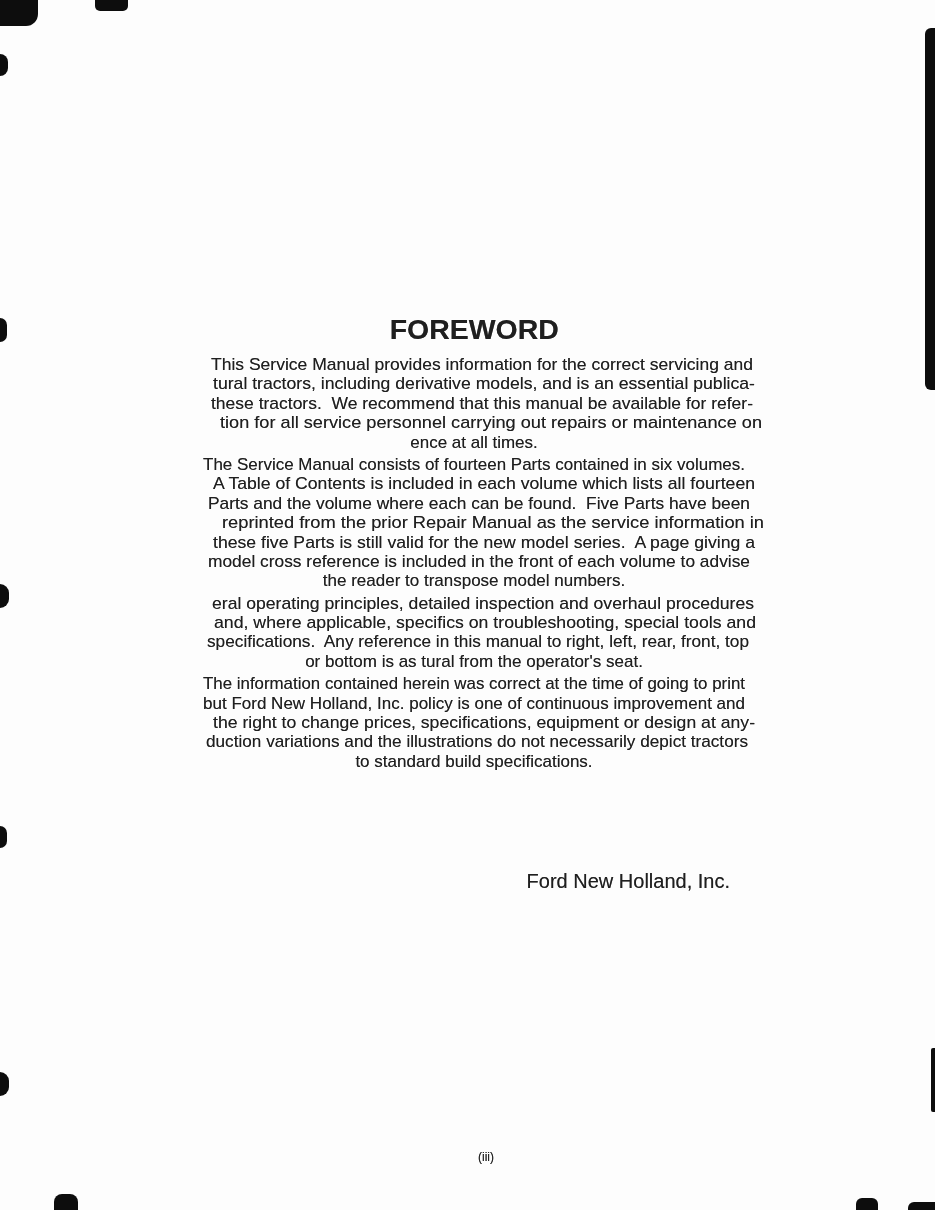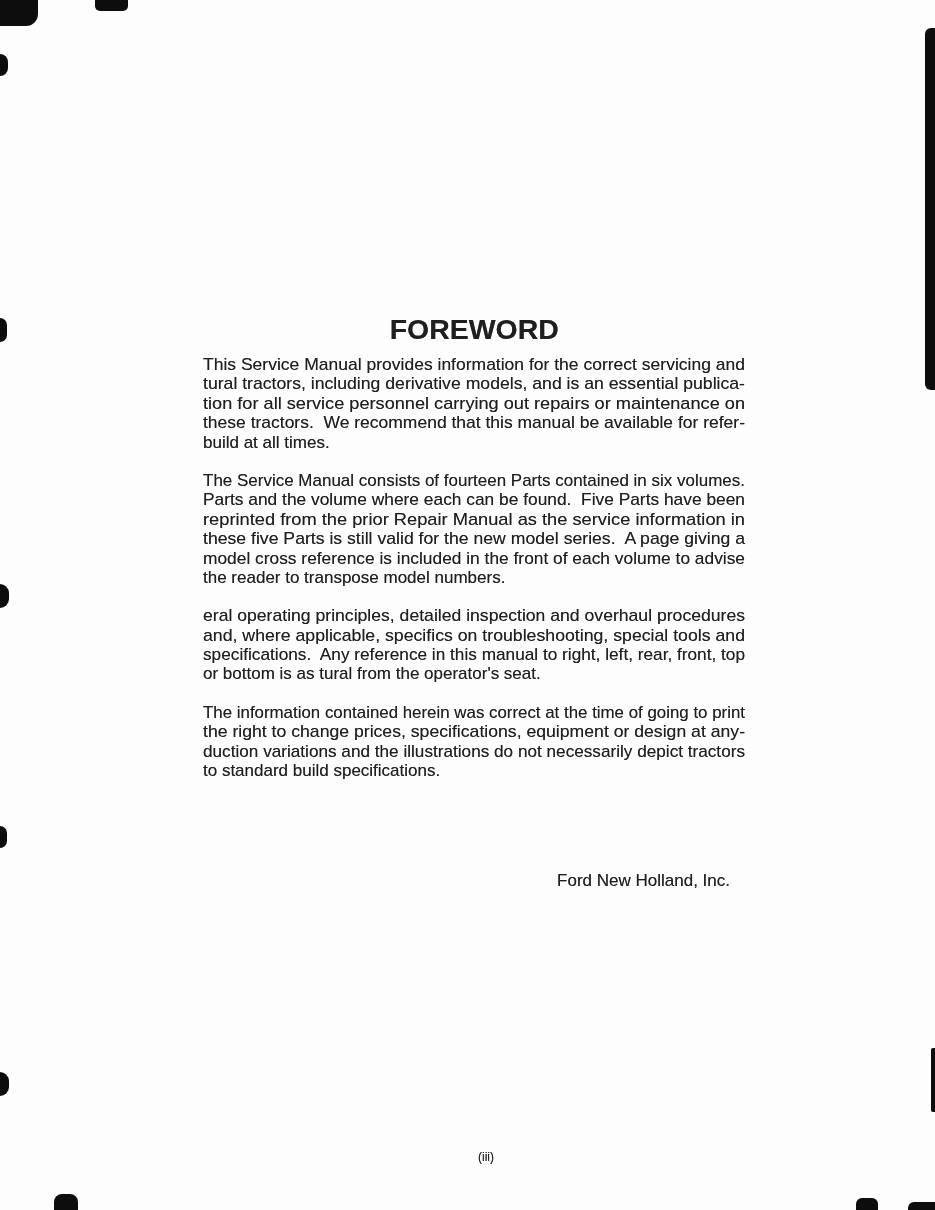--- a/index.html
+++ b/index.html
@@ -37,38 +37,38 @@
     transform-origin: 50% 50%;
     white-space: pre;
   }
   #body-block {
     position: absolute;
     left: 203px;
     top: 355px;
     width: 542px;
     font-size: 17px;
   }
-  .para { margin: 0; padding: 0; }
-  .para + .para { margin-top: 19px; }
+  .para { margin: 0; padding: 0; text-align: center; }
+  .para + .para { margin-top: 3px; }
   .line {
     height: 19.4px;
     line-height: 19.4px;
     white-space: nowrap;
     overflow: visible;
   }
   .line .fit {
     display: inline-block;
     transform-origin: 0 50%;
     white-space: pre;
   }
   #signature {
     position: absolute;
     top: 871px;
     right: 205px;
-    font-size: 17px;
+    font-size: 20px;
     line-height: 20px;
     white-space: pre;
   }
   #page-number {
     position: absolute;
     top: 1147px;
     left: 486px;
     transform: translateX(-50%);
     font-size: 12px;
     line-height: 20px;
@@ -110,40 +110,42 @@
   <div class="art art-brcorner"></div>
 
   <div id="title" class="scan-text">
     <span class="fit" style="transform: scaleX(1.0154);">FOREWORD</span>
   </div>
 
   <div id="body-block" class="scan-text">
       <div class="para">
         <div class="line"><span class="fit" style="transform: scaleX(1.0298);">This Service Manual provides information for the correct servicing and</span></div>
         <div class="line"><span class="fit" style="transform: scaleX(1.0372);">tural tractors, including derivative models, and is an essential publica-</span></div>
+        <div class="line"><span class="fit" style="transform: scaleX(1.0286);">these tractors.  We recommend that this manual be available for refer-</span></div>
         <div class="line"><span class="fit" style="transform: scaleX(1.0681);">tion for all service personnel carrying out repairs or maintenance on</span></div>
-        <div class="line"><span class="fit" style="transform: scaleX(1.0286);">these tractors.  We recommend that this manual be available for refer-</span></div>
-        <div class="line"><span class="fit">build at all times.</span></div>
+        <div class="line"><span class="fit">ence at all times.</span></div>
       </div>
       <div class="para">
         <div class="line"><span class="fit" style="transform: scaleX(0.9993);">The Service Manual consists of fourteen Parts contained in six volumes.</span></div>
+        <div class="line"><span class="fit" style="transform: scaleX(1.0378);">A Table of Contents is included in each volume which lists all fourteen</span></div>
         <div class="line"><span class="fit" style="transform: scaleX(1.0205);">Parts and the volume where each can be found.  Five Parts have been</span></div>
         <div class="line"><span class="fit" style="transform: scaleX(1.0742);">reprinted from the prior Repair Manual as the service information in</span></div>
         <div class="line"><span class="fit" style="transform: scaleX(1.0372);">these five Parts is still valid for the new model series.  A page giving a</span></div>
         <div class="line"><span class="fit" style="transform: scaleX(1.0206);">model cross reference is included in the front of each volume to advise</span></div>
         <div class="line"><span class="fit">the reader to transpose model numbers.</span></div>
       </div>
       <div class="para">
         <div class="line"><span class="fit" style="transform: scaleX(1.0352);">eral operating principles, detailed inspection and overhaul procedures</span></div>
         <div class="line"><span class="fit" style="transform: scaleX(1.0409);">and, where applicable, specifics on troubleshooting, special tools and</span></div>
         <div class="line"><span class="fit" style="transform: scaleX(1.0134);">specifications.  Any reference in this manual to right, left, rear, front, top</span></div>
         <div class="line"><span class="fit">or bottom is as tural from the operator's seat.</span></div>
       </div>
       <div class="para">
         <div class="line"><span class="fit" style="transform: scaleX(0.9923);">The information contained herein was correct at the time of going to print</span></div>
+        <div class="line"><span class="fit" style="transform: scaleX(1.001);">but Ford New Holland, Inc. policy is one of continuous improvement and</span></div>
         <div class="line"><span class="fit" style="transform: scaleX(1.0372);">the right to change prices, specifications, equipment or design at any-</span></div>
         <div class="line"><span class="fit" style="transform: scaleX(1.0098);">duction variations and the illustrations do not necessarily depict tractors</span></div>
         <div class="line"><span class="fit">to standard build specifications.</span></div>
       </div>
     </div>
 
   <div id="signature" class="scan-text">Ford New Holland, Inc.</div>
 
   <div id="page-number" class="scan-text">(iii)</div>
 

